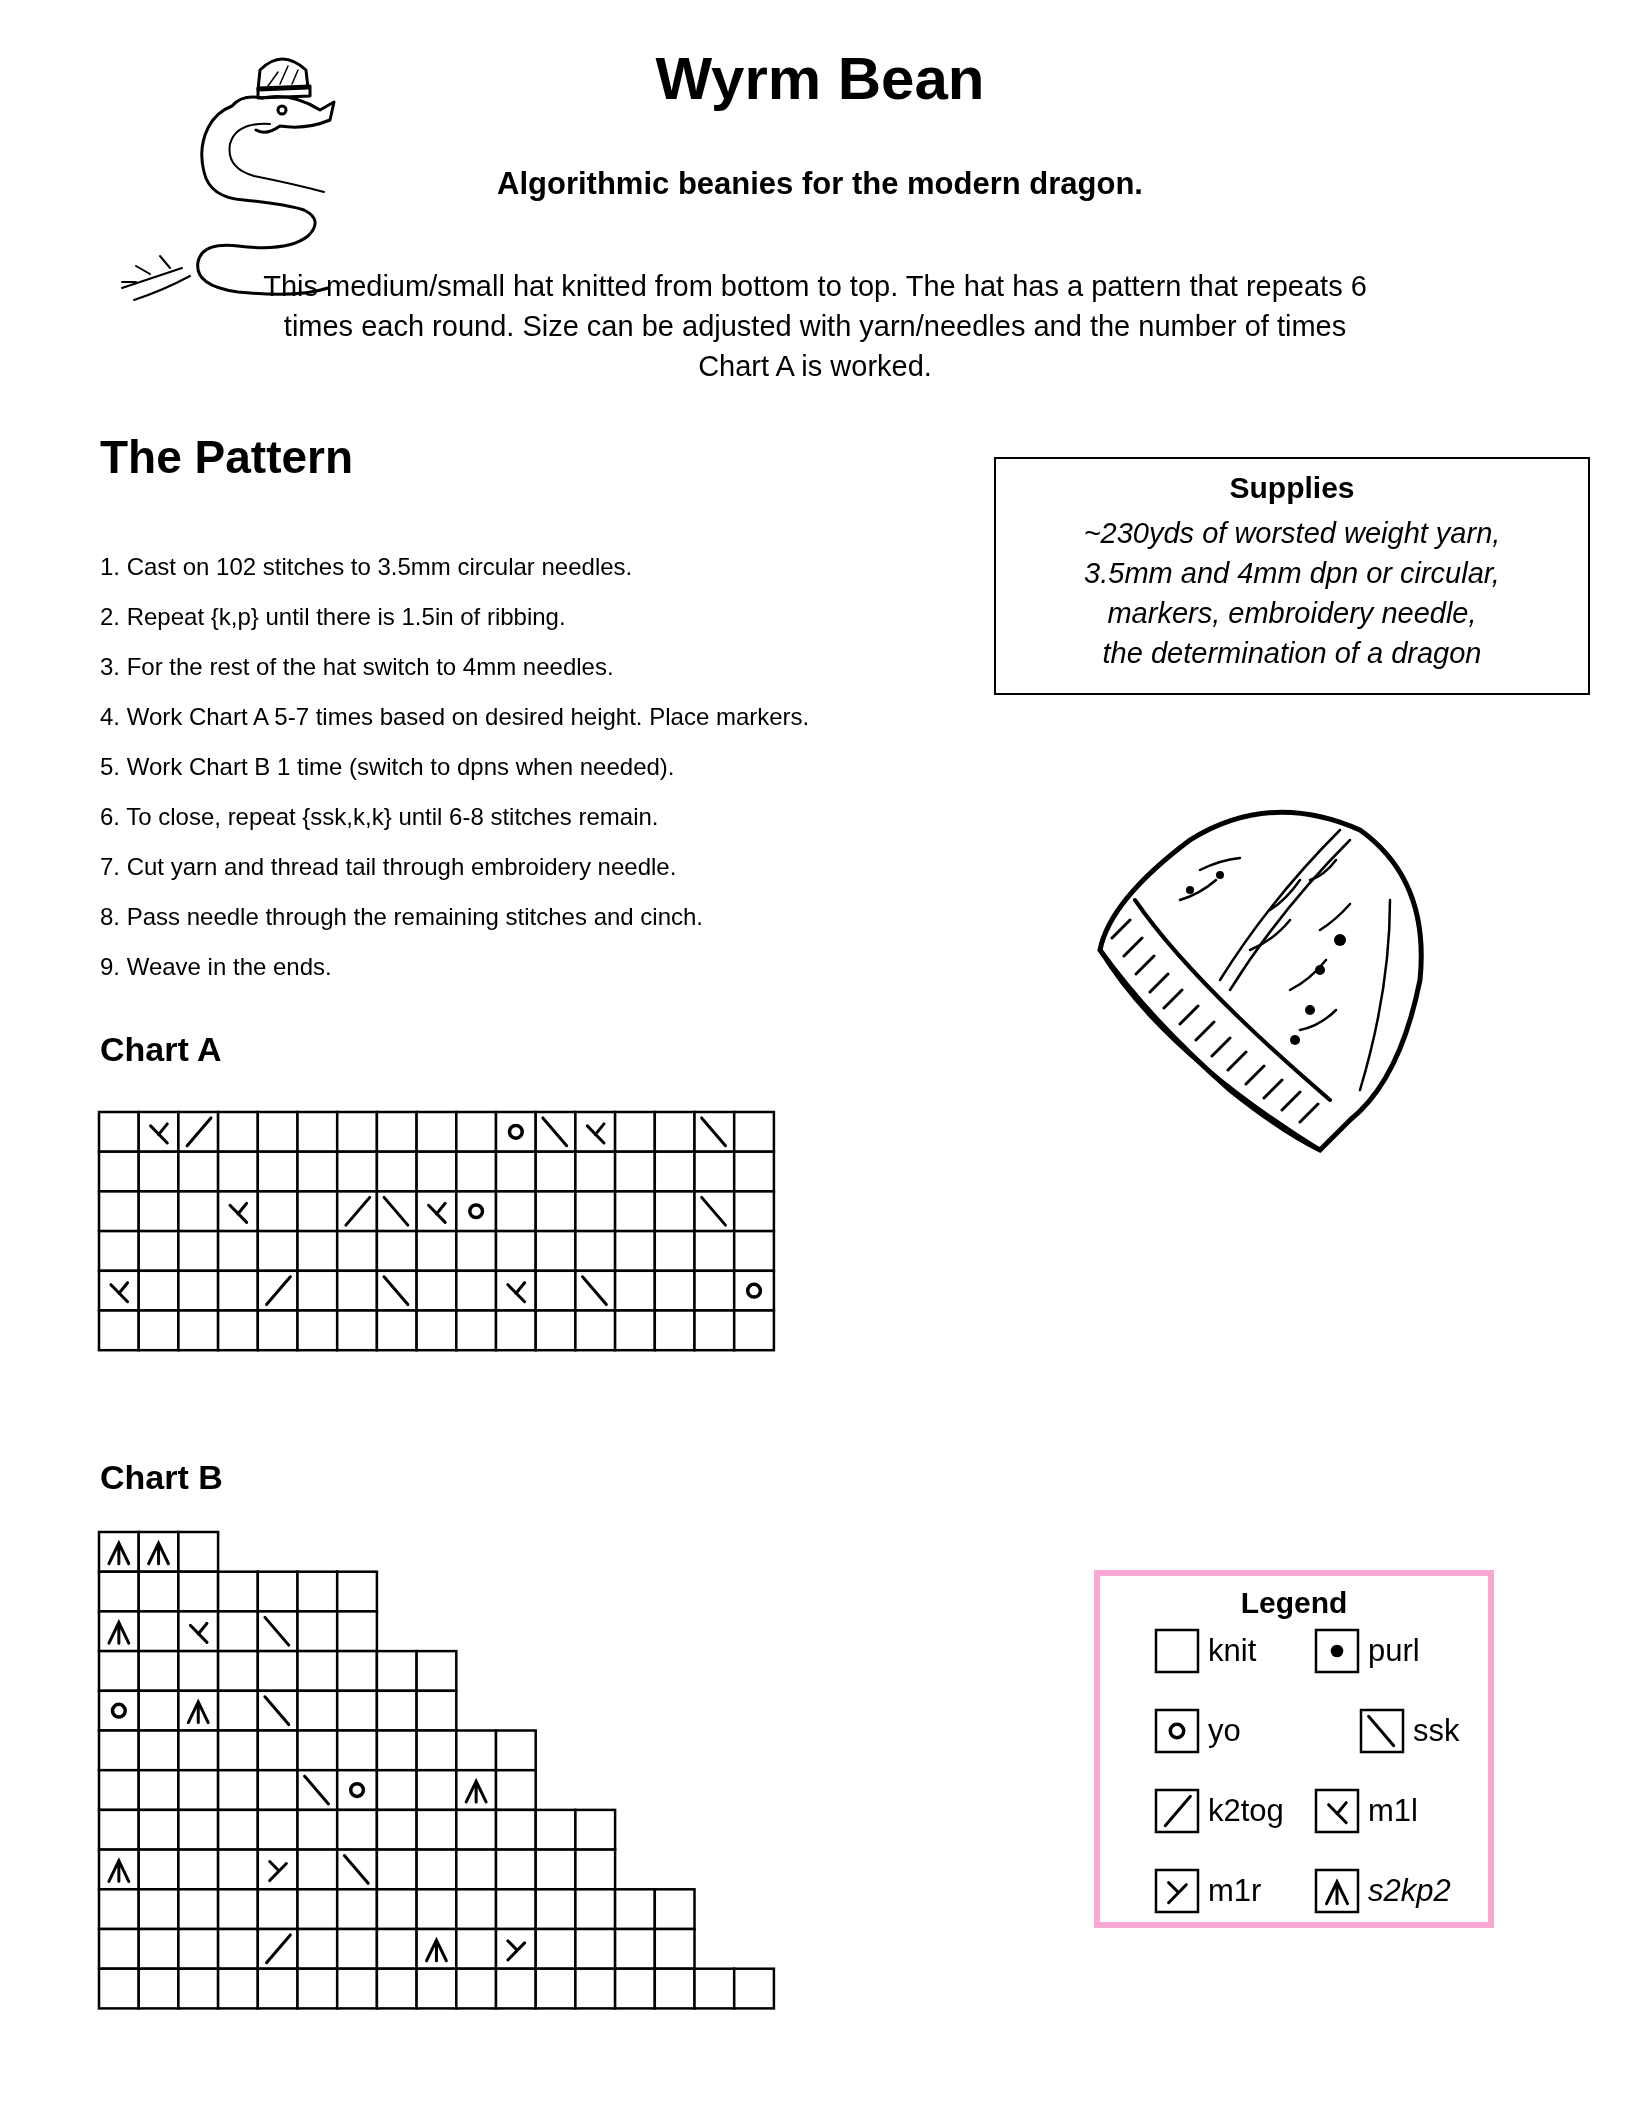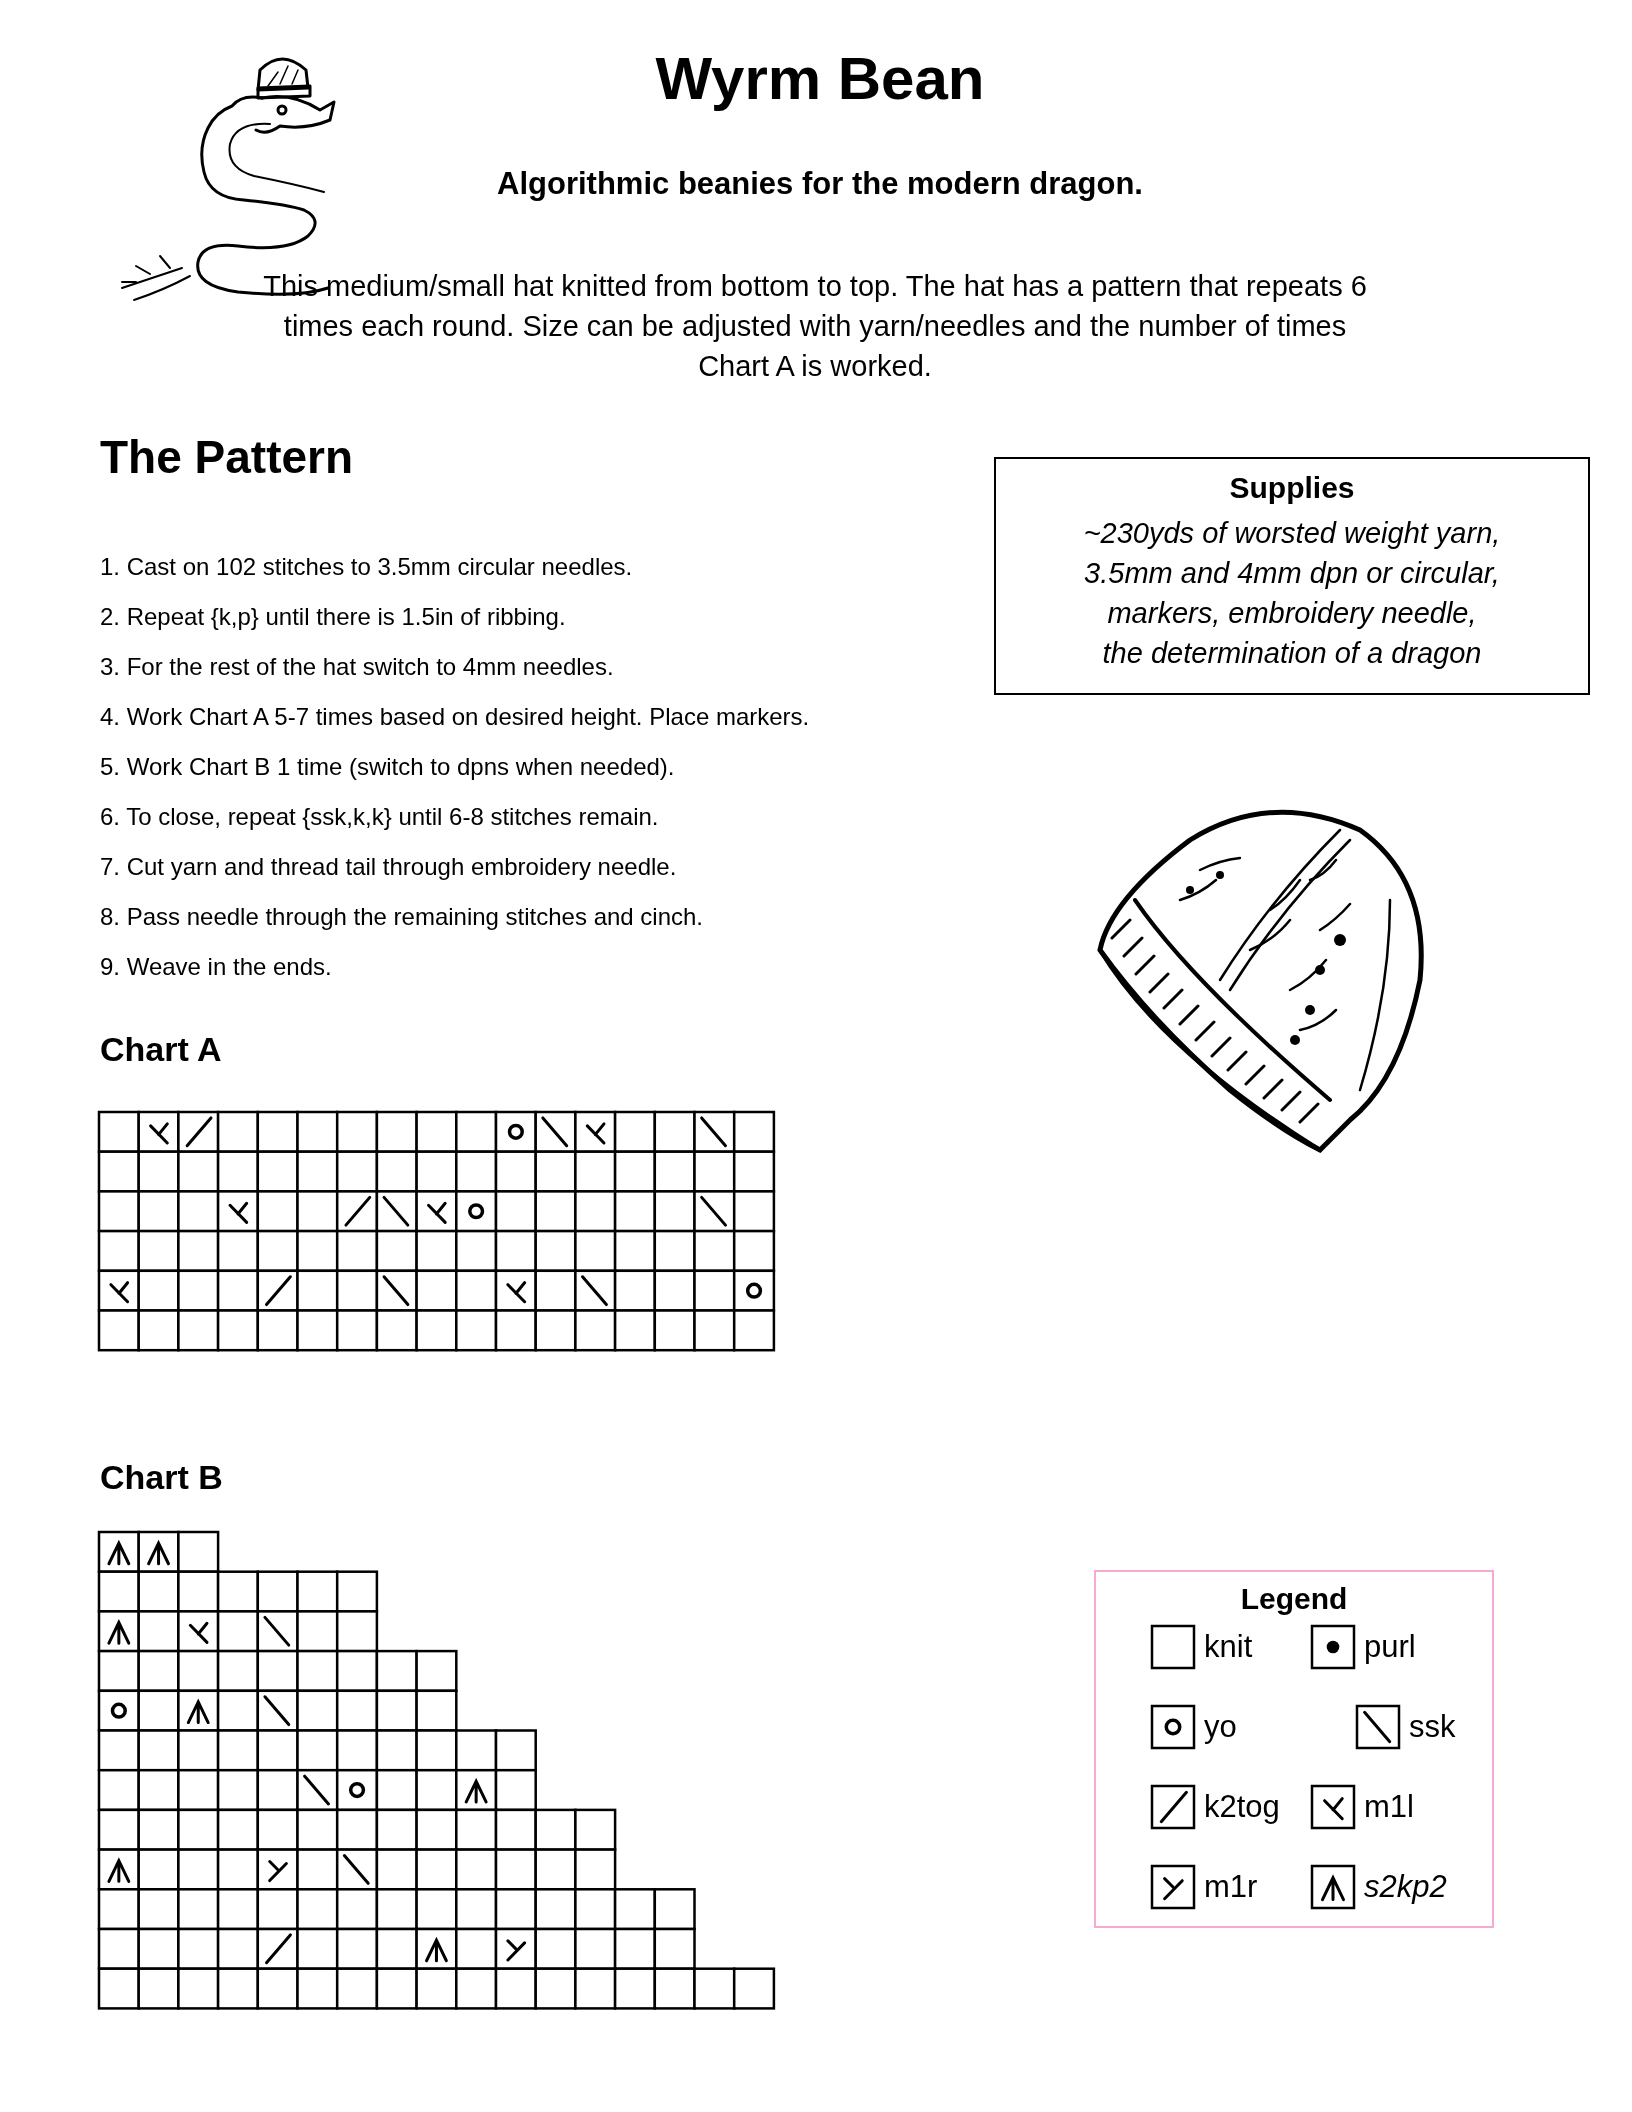--- a/index.html
+++ b/index.html
@@ -14,21 +14,21 @@
   #steps { left:100px; top:542px; margin:0; padding:0; list-style:none; font-size:24px; line-height:50px; }
   #supplies { left:994px; top:457px; width:596px; height:238px; border:2px solid #000; box-sizing:border-box; text-align:center; }
   #supplies .sh { font-size:30px; font-weight:bold; margin-top:10px; line-height:38px; }
   #supplies .sb { font-size:29px; line-height:40px; margin-top:6px;font-style:italic; }
   #hat { left:1070px; top:790px; width:370px; height:370px; }
   .chart-heading { font-size:34px; font-weight:bold; left:100px; margin:0; }
   #chart-a-heading { top:1030px; }
   #chart-b-heading { top:1458px; }
   #chart-a { left:97px; top:1110px; }
   #chart-b { left:97px; top:1530px; }
-  #legend { left:1094px; top:1570px; width:400px; height:358px; border:2px solid #f9a8d4; box-sizing:border-box; }
+  #legend { left:1094px; top:1570px; width:400px; height:358px; border:6px solid #f9a8d4; box-sizing:border-box; }
   #legend .lh { text-align:center; font-size:30px; font-weight:bold; margin-top:10px; }
   .leg-item { position:absolute; display:flex; align-items:center; font-size:31px; }
   .leg-item svg { margin-right:8px; }
 </style>
 </head>
 <body>
 
 <h1 id="title" class="abs">Wyrm Bean</h1>
 <div id="subtitle" class="abs">Algorithmic beanies for the modern dragon.</div>
 <div id="intro" class="abs">This medium/small hat knitted from bottom to top. The hat has a pattern that repeats 6 times each round. Size can be adjusted with yarn/needles and the number of times Chart A is worked.</div>

